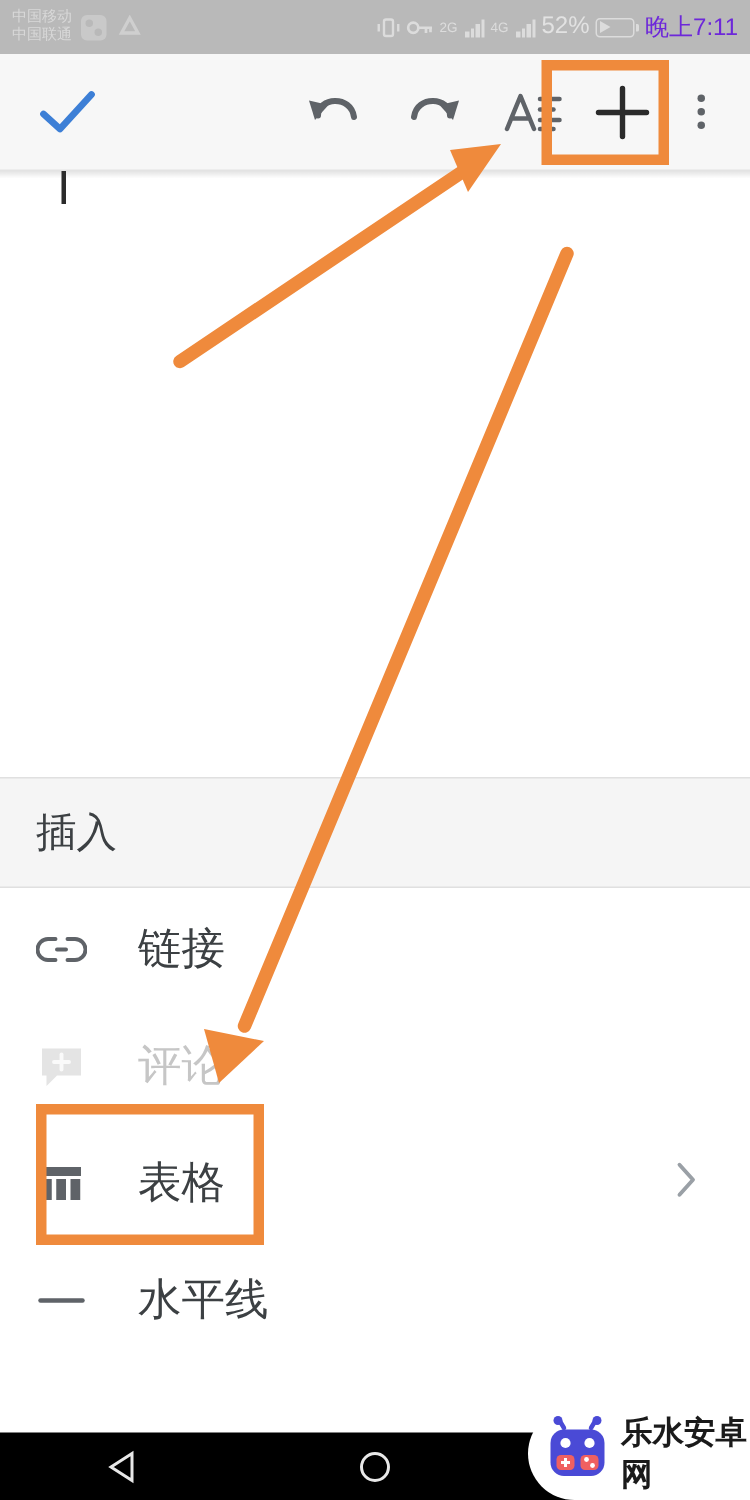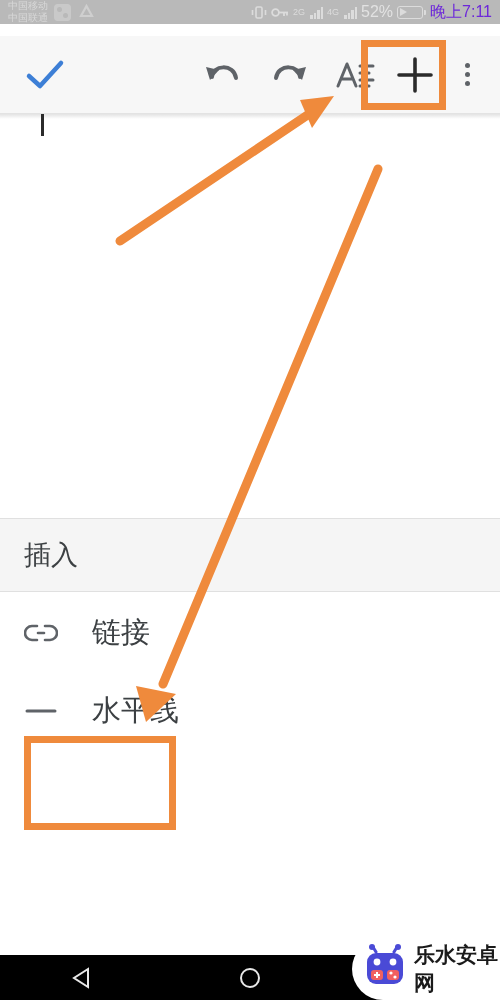--- a/index.html
+++ b/index.html
@@ -7,21 +7,21 @@
   body {
     font-family:"Liberation Sans","DejaVu Sans",sans-serif;
     background:#ffffff;
     position:relative;
     overflow:hidden;
   }
   .screen { position:relative; width:500px; height:1000px; overflow:hidden; background:#fff; }
 
   
   .statusbar {
-    position:absolute; top:0; left:0; width:500px; height:24px;
+    position:absolute; top:0; left:0; width:500px; height:36px;
     background:#b9b9b9;
     display:flex; align-items:center; justify-content:space-between;
     padding:0 8px;
   }
   .sb-left { display:flex; align-items:center; gap:6px; }
   .carriers {
     display:flex; flex-direction:column; justify-content:center;
     font-size:10px; line-height:12px; color:#d8d8d8; letter-spacing:0px;
   }
   .sb-appicon {
@@ -272,22 +272,48 @@
         <span class="menu-icon">
           <svg width="34" height="22" viewBox="0 0 34 22">
             <path d="M14 11 H20" stroke="#5f6368" stroke-width="2.6" stroke-linecap="round"></path>
             <path d="M13 4 H8 a7 7 0 0 0 0 14 h5" fill="none" stroke="#5f6368" stroke-width="2.6" stroke-linecap="round"></path>
             <path d="M21 4 h5 a7 7 0 0 1 0 14 h-5" fill="none" stroke="#5f6368" stroke-width="2.6" stroke-linecap="round"></path>
           </svg>
         </span>
         <span class="menu-label">链接</span>
       </div>
 
-
-
+      <div class="menu-row disabled">
+        <span class="menu-icon">
+          <svg width="34" height="30" viewBox="0 0 34 30">
+            <path d="M4 3 H30 V21 H14 L7 28 V21 H4 Z" fill="#e4e4e4"></path>
+            <line x1="17" y1="7" x2="17" y2="17" stroke="#fafafa" stroke-width="2.6" stroke-linecap="round"></line>
+            <line x1="12" y1="12" x2="22" y2="12" stroke="#fafafa" stroke-width="2.6" stroke-linecap="round"></line>
+          </svg>
+        </span>
+        <span class="menu-label">评论</span>
+      </div>
+
+
+      <div class="menu-row">
+        <span class="menu-icon">
+          <svg width="30" height="26" viewBox="0 0 30 26">
+            <rect x="2" y="2" width="26" height="6" fill="#5f6368"></rect>
+            <rect x="2" y="10" width="6.5" height="14" fill="#5f6368"></rect>
+            <rect x="11.5" y="10" width="6.5" height="14" fill="#5f6368"></rect>
+            <rect x="21" y="10" width="6.5" height="14" fill="#5f6368"></rect>
+          </svg>
+        </span>
+        <span class="menu-label">表格</span>
+        <span class="chev">
+          <svg width="16" height="28" viewBox="0 0 16 28">
+              <polyline points="3,4 12,14 3,24" fill="none" stroke="#9aa0a6" stroke-width="2.6" stroke-linecap="round" stroke-linejoin="round"></polyline>
+            </svg>
+        </span>
+      </div>
 
       <div class="menu-row">
         <span class="menu-icon">
           <svg width="32" height="10" viewBox="0 0 32 10">
               <line x1="2" y1="5" x2="30" y2="5" stroke="#5f6368" stroke-width="3" stroke-linecap="round"></line>
             </svg>
         </span>
         <span class="menu-label">水平线</span>
       </div>
 

